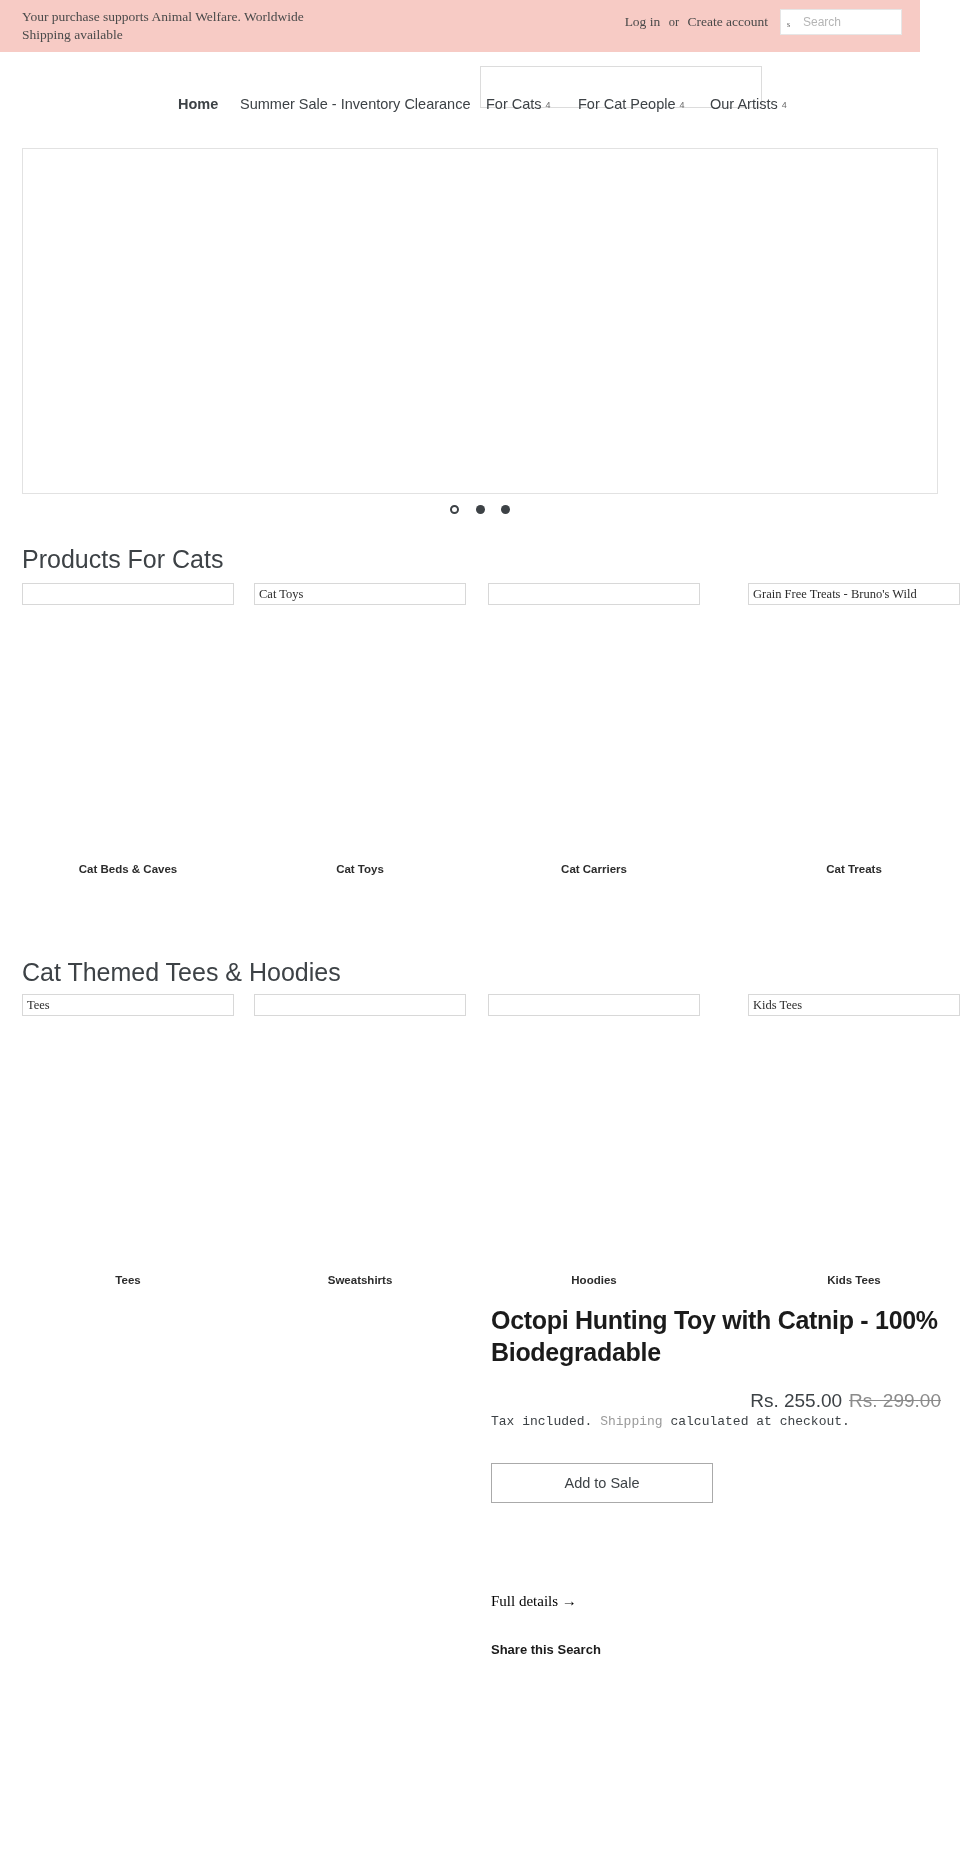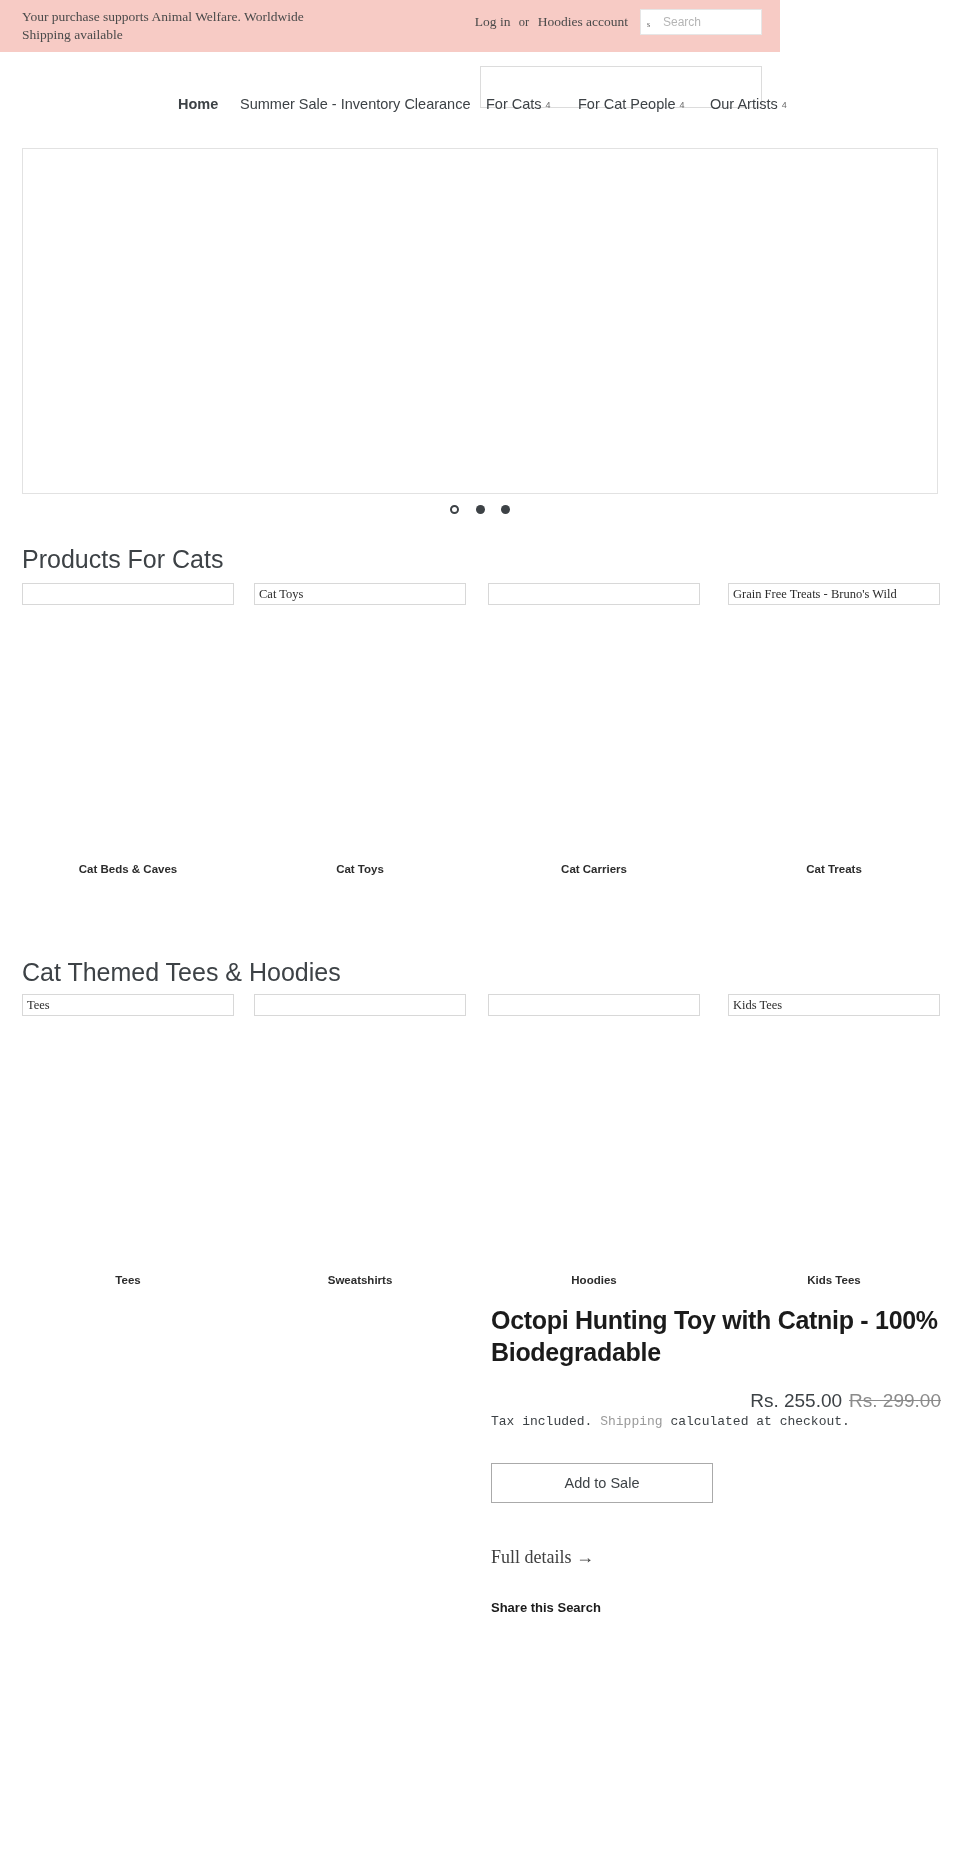--- a/index.html
+++ b/index.html
@@ -7,21 +7,21 @@
     width: 960px;
     background: #ffffff;
     font-family: "Liberation Sans", sans-serif;
     color: #3d4246;
   }
   body { width: 960px; min-height: 1875px; position: relative; }
 
   
   .announce-bar {
     background: #f7cbc5;
-    width: 780px;
+    width: 920px;
     height: 52px;
     position: relative;
   }
   .announce-text {
     position: absolute;
     left: 22px;
     top: 8px;
     width: 300px;
     font-family: "Liberation Serif", serif;
     font-size: 13.5px;
@@ -161,21 +161,21 @@
     font-family: "Liberation Sans", sans-serif;
     font-size: 25px;
     font-weight: normal;
     color: #3d4246;
   }
   .grid-row { position: absolute; left: 0; width: 960px; }
   .cell { position: absolute; top: 0; width: 212px; }
   .cell:nth-child(1) { left: 22px; }
   .cell:nth-child(2) { left: 254px; }
   .cell:nth-child(3) { left: 488px; }
-  .cell:nth-child(4) { left: 728px; }
+  .cell:nth-child(4) { left: 748px; }
   .broken-img {
     width: 212px;
     height: 22px;
     border: 1px solid #d8d8d8;
     background: #fff;
     font-family: "Liberation Serif", serif;
     font-size: 12.5px;
     color: #2c2c2c;
     line-height: 20px;
     padding-left: 4px;
@@ -226,24 +226,24 @@
     width: 222px;
     height: 40px;
     background: #ffffff;
     border: 1px solid #aaaaaa;
     font-family: "Liberation Sans", sans-serif;
     font-size: 14.5px;
     color: #3d4246;
     cursor: pointer;
   }
   .full-details {
-    margin-top: 44px;
-    font-family: "Liberation Serif", serif;
-    font-size: 18px;
-    color: #404040;
+    margin-top: 90px;
+    font-family: "Liberation Serif", serif;
+    font-size: 15px;
+    color: #000000;
     text-decoration: none;
     display: inline-block;
   }
   .share-title {
     margin-top: 32px;
     font-family: "Liberation Sans", sans-serif;
     font-size: 13px;
     font-weight: bold;
     color: #1b1b1b;
   }
@@ -266,21 +266,21 @@
 </style>
 </head>
 <body>
 
 <div class="announce-bar">
   <div class="announce-text">Your purchase supports Animal Welfare. Worldwide Shipping available</div>
 
   <div class="util-links">
     <a href="#">Log in</a>
     <span class="util-or">or</span>
-    <a href="#">Hoodies account</a>
+    <a href="#">Create account</a>
   </div>
 
   <div class="cart-link">
     <span class="cart-glyph">[</span><span>Cart</span>
   </div>
 
   <div class="search-wrap">
     <button class="search-submit">s</button>
     <input class="search-input" type="text" placeholder="Search" style="">
   </div>

